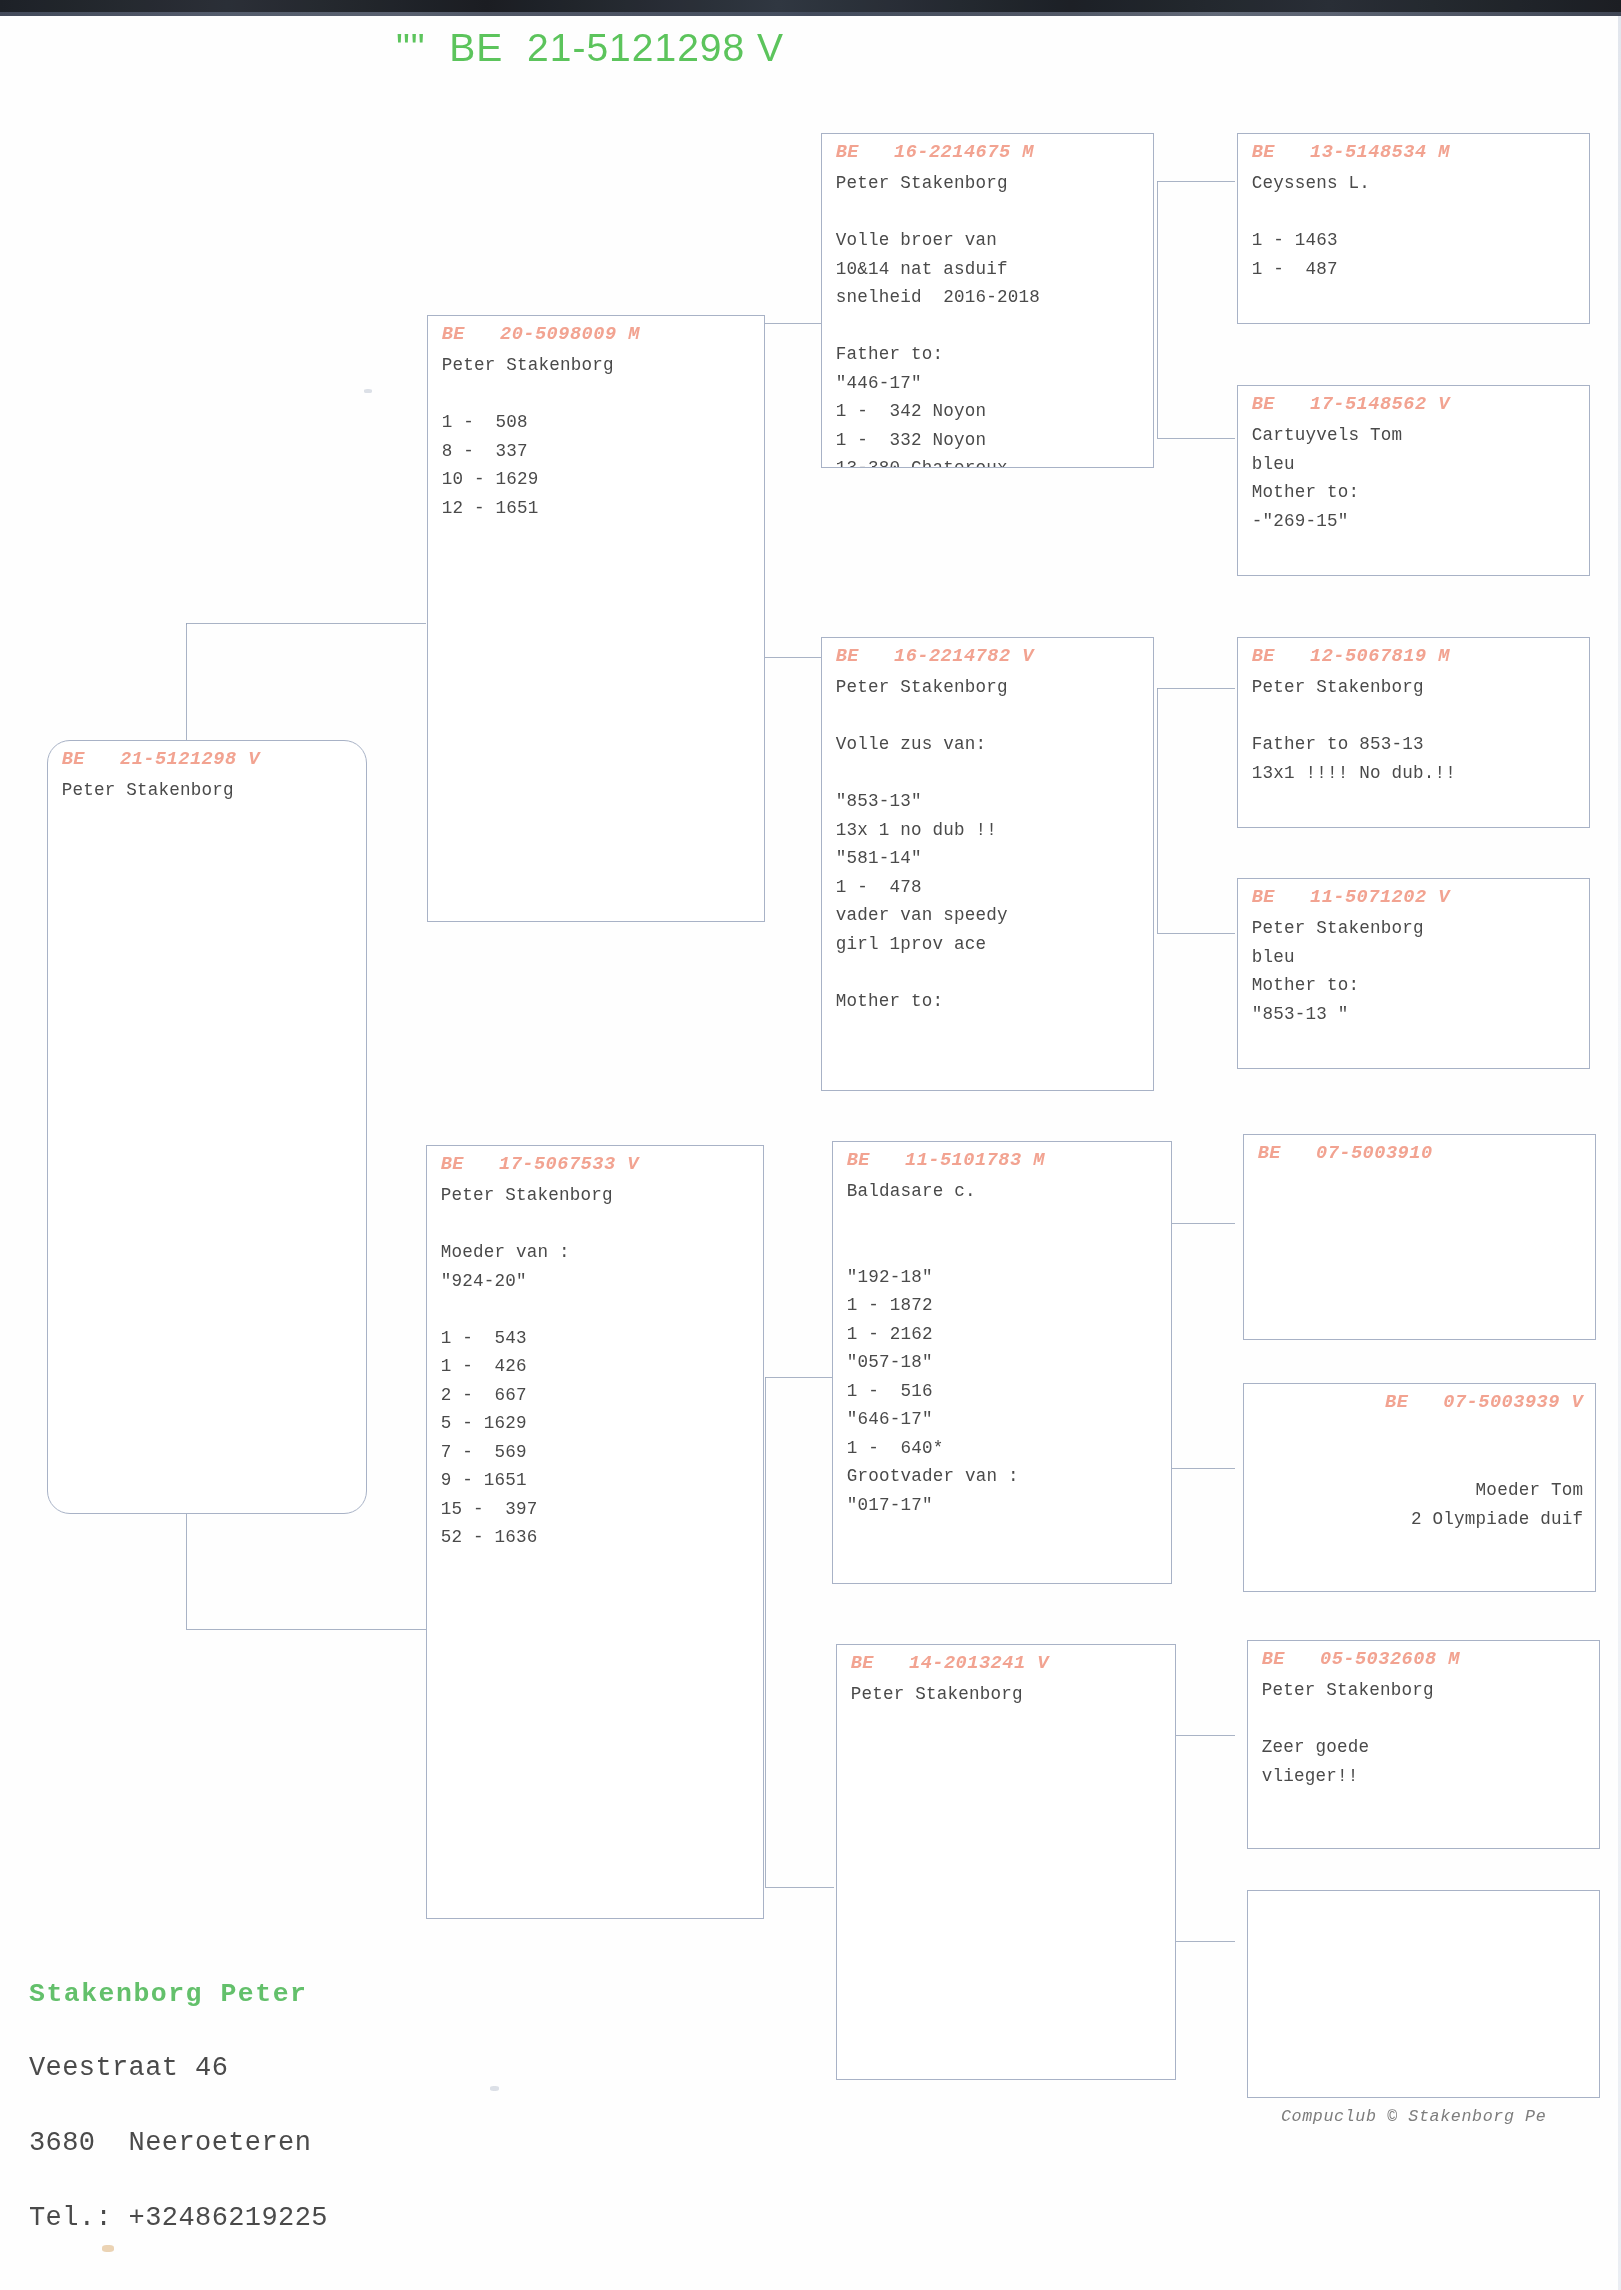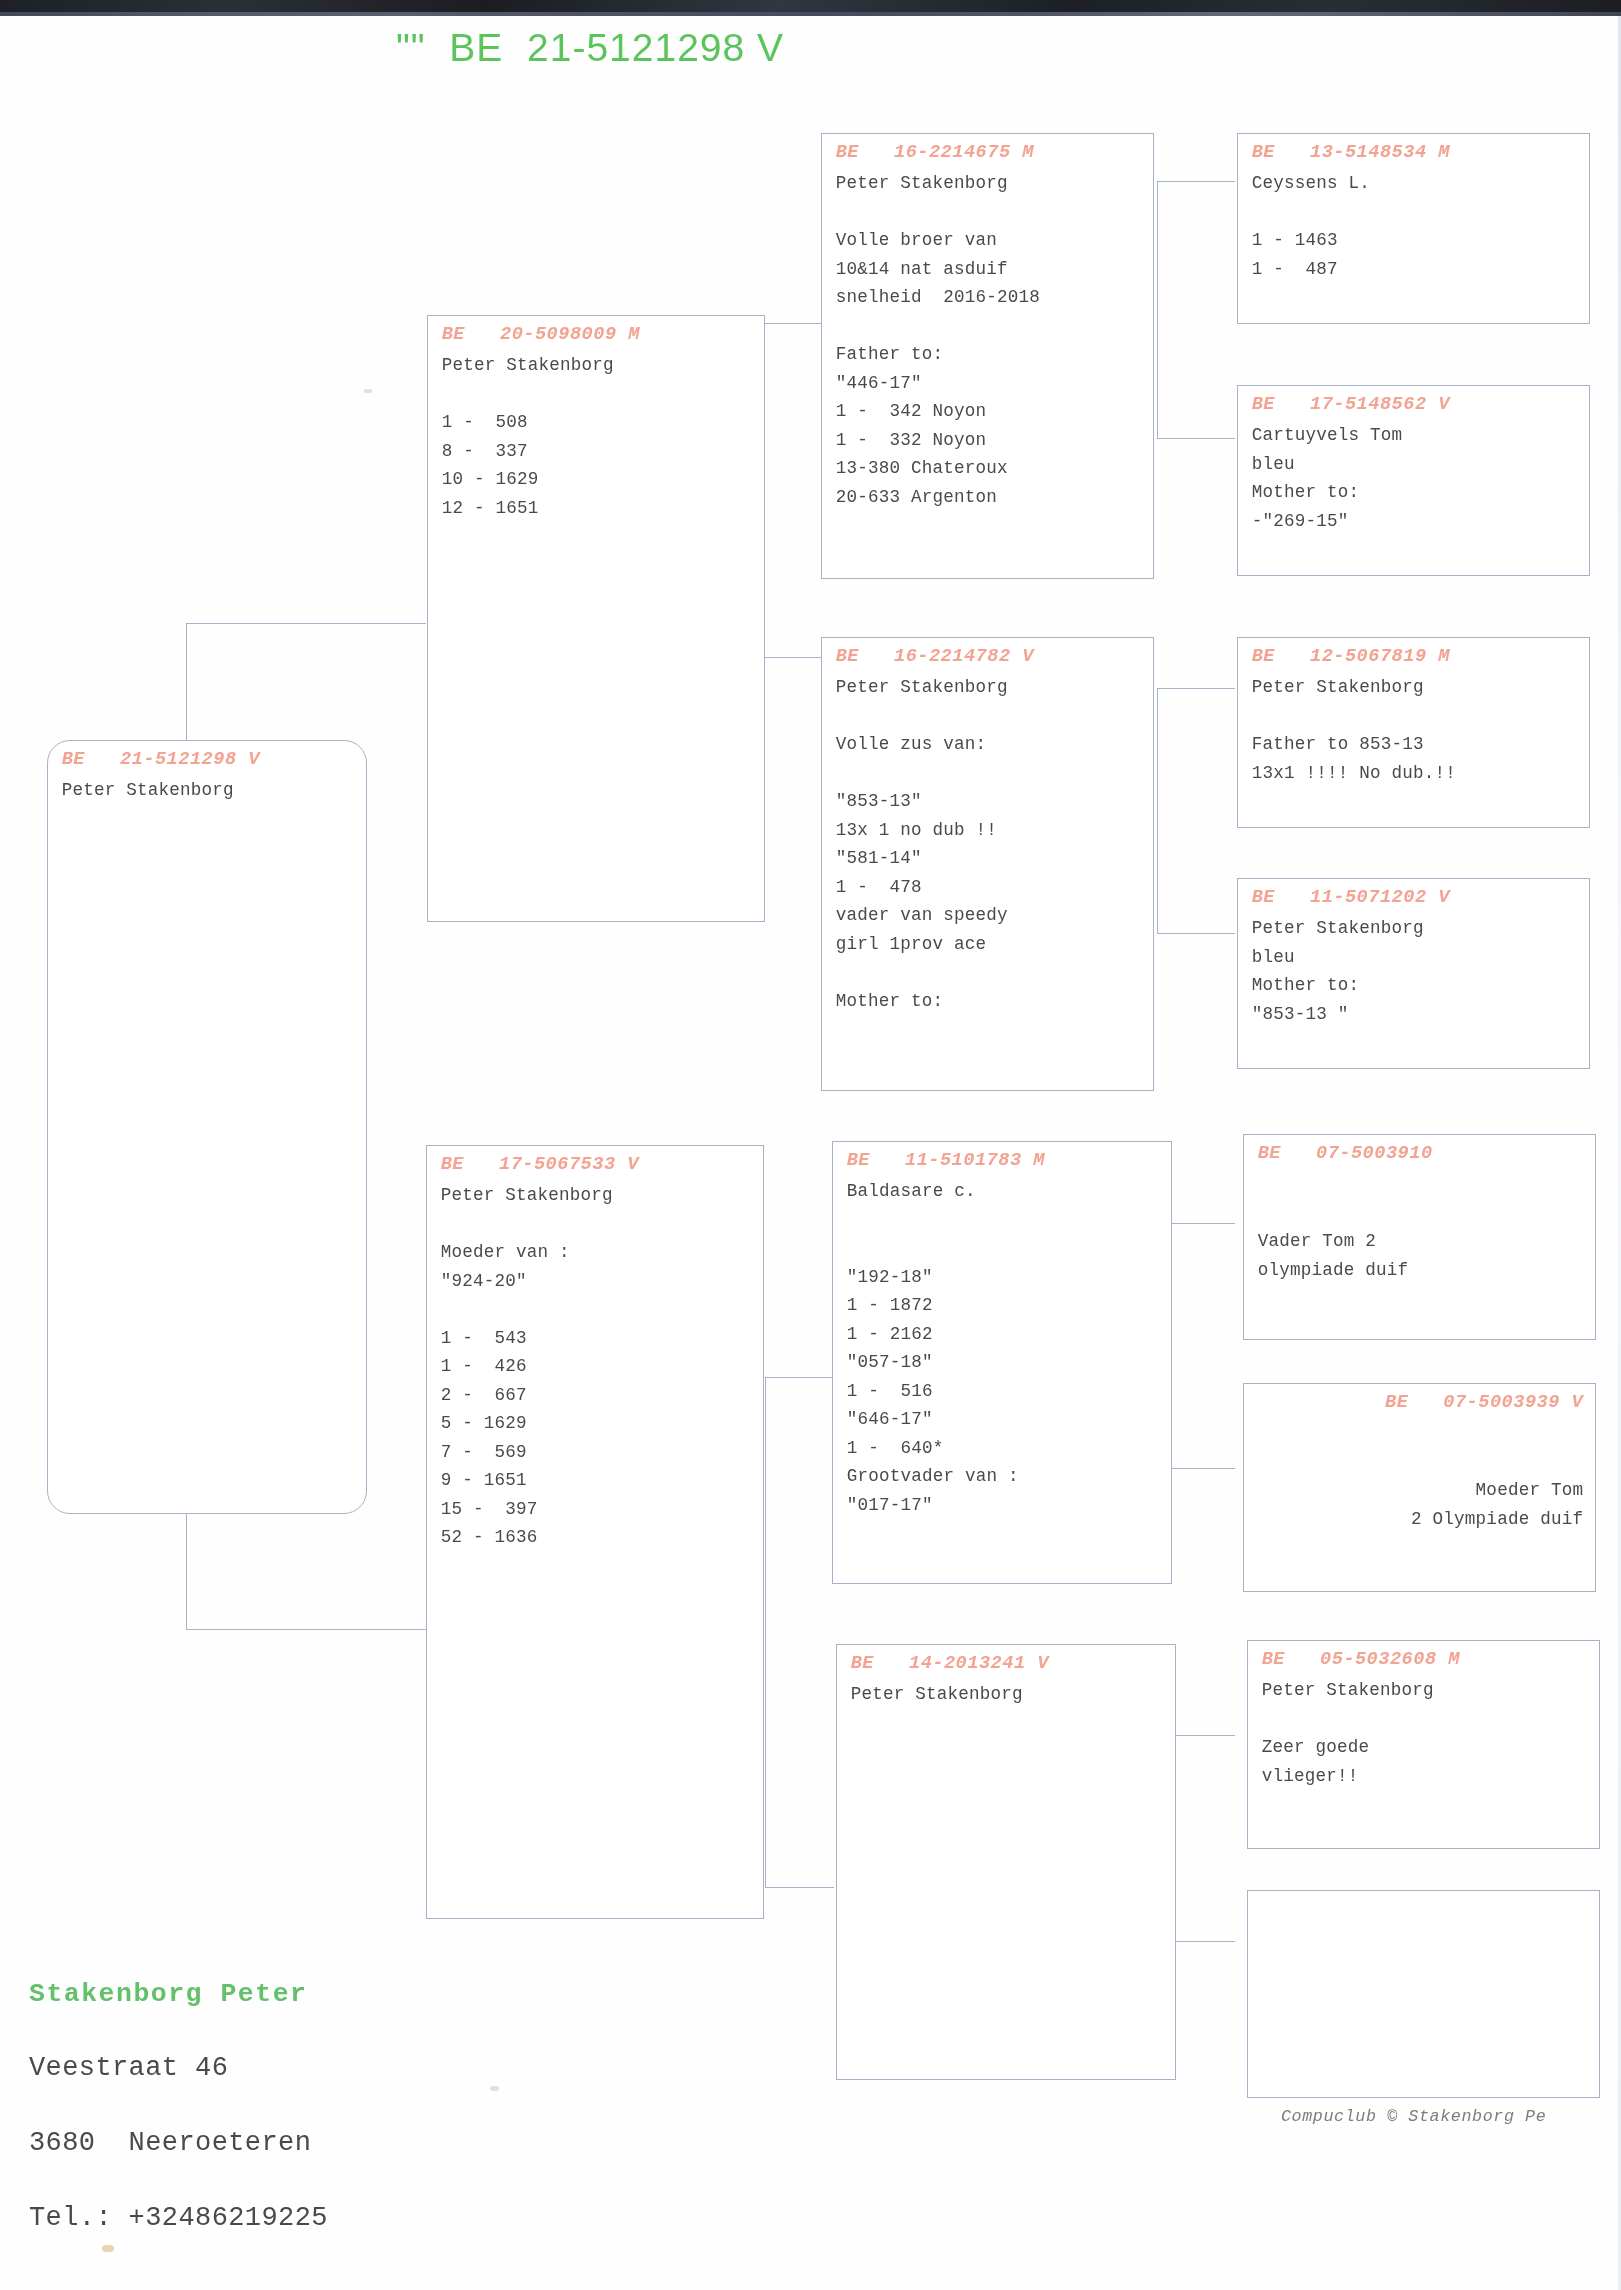--- a/index.html
+++ b/index.html
@@ -156,21 +156,21 @@
 1 -  543
 1 -  426
 2 -  667
 5 - 1629
 7 -  569
 9 - 1651
 15 -  397
 52 - 1636</div>
   </div>
 
-  <div class="box" style="left:821px;top:133px;width:333px;height:446px;">
+  <div class="box" style="left:821px;top:133px;width:333px;height:335px;">
     <div class="ring">BE   16-2214675 M</div>
     <div class="body-txt">Peter Stakenborg
 
 Volle broer van
 10&amp;14 nat asduif
 snelheid  2016-2018
 
 Father to:
 "446-17"
 1 -  342 Noyon
@@ -243,24 +243,20 @@
   <div class="box" style="left:1237px;top:878px;width:353px;height:191px;">
     <div class="ring">BE   11-5071202 V</div>
     <div class="body-txt">Peter Stakenborg
 bleu
 Mother to:
 "853-13 "</div>
   </div>
 
   <div class="box" style="left:1243px;top:1134px;width:353px;height:206px;">
     <div class="ring">BE   07-5003910</div>
-    <div class="body-txt">
-
-Vader Tom 2
-olympiade duif</div>
   </div>
 
   <div class="box" style="left:1243px;top:1383px;width:353px;height:209px;text-align:right;">
     <div class="ring">BE   07-5003939 V</div>
     <div class="body-txt">
 
 Moeder Tom
 2 Olympiade duif</div>
   </div>
 

